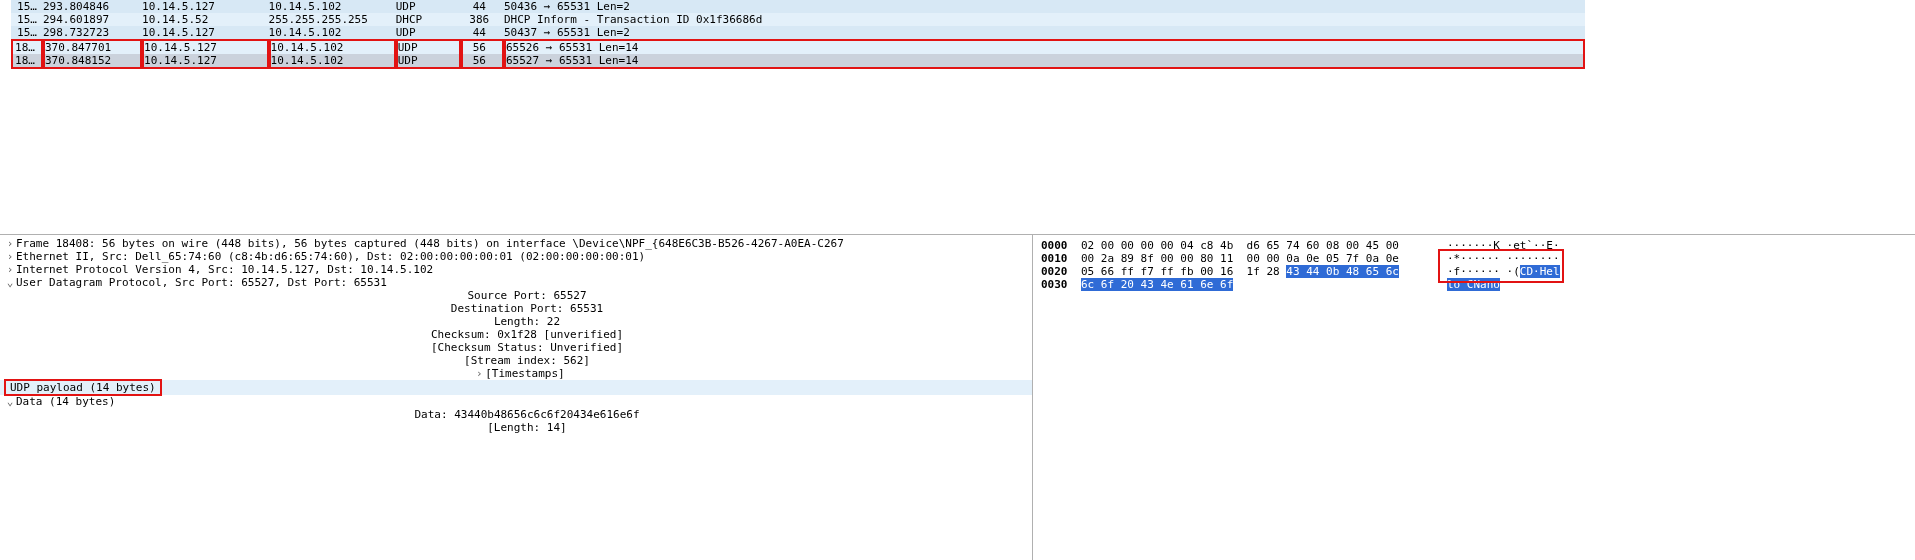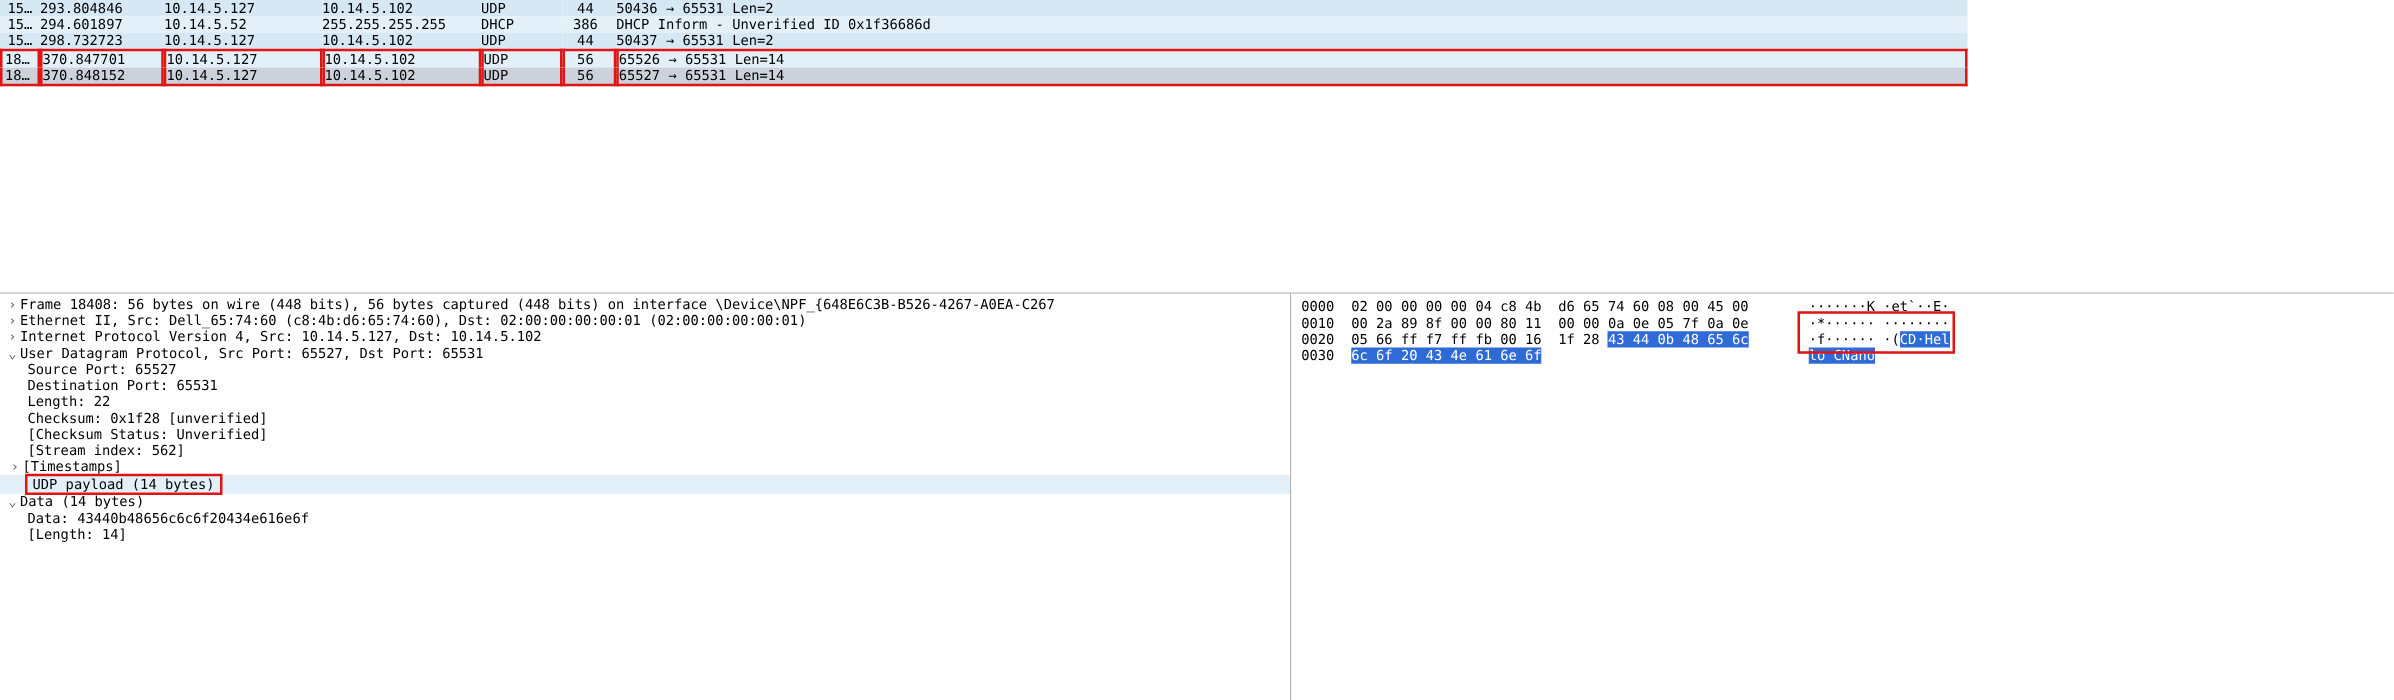--- a/index.html
+++ b/index.html
@@ -14,21 +14,21 @@
   }
   .mono {
     font-family: Consolas, "DejaVu Sans Mono", monospace;
     font-size: 11px;
   }
 
   
   .packet-list {
     position: absolute;
     top: 0;
-    left: 0;
+    left: 11px;
     width: 1574px;
     border-spacing: 0;
   }
   .packet-list tr {
     height: 13px;
   }
   .packet-list td {
     padding: 0 6px 0 0;
     white-space: nowrap;
   }
@@ -85,40 +85,40 @@
     height: 13px;
     white-space: nowrap;
     padding-left: 4px;
   }
   .node .tw {
     width: 12px;
     text-align: center;
     color: #606060;
     user-select: none;
   }
-  .d1 { padding-left: 22px; }
+  .d1 { padding-left: 22px; justify-content: center; }
   .sel-line {
     background: #e3f0fa;
     display: flex;
     align-items: center;
     height: 15px;
   }
   .sel-line .redbox {
     border: 2px solid #e21313;
     padding: 0 4px;
-    margin-left: 20px;
+    margin-left: 4px;
   }
 
   
   .hex-line {
     display: flex;
     height: 13px;
     white-space: pre;
   }
-  .hex-off   { width: 40px; color:#000; }
+  .hex-off   { width: 40px; color:#000;font-weight:bold; }
   .hex-bytes { width: 360px; }
   .hex-asc   { padding-left: 6px; }
   .hl {
     background:#2f6bd6;
     color:#ffffff;
   }
   .hex-redbox {
     position:absolute;
     border:2px solid #e21313;
     top:14px;
@@ -144,21 +144,21 @@
       <td class="c-inf">50436 → 65531 Len=2</td>
     </tr>
 
     <tr class="pl-odd">
       <td class="c-no">15…</td>
       <td class="c-tm">294.601897</td>
       <td class="c-src">10.14.5.52</td>
       <td class="c-dst">255.255.255.255</td>
       <td class="c-pro">DHCP</td>
       <td class="c-len">386</td>
-      <td class="c-inf">DHCP Inform   - Unverified ID 0x1f36686d</td>
+      <td class="c-inf">DHCP Inform   - Transaction ID 0x1f36686d</td>
     </tr>
 
     <tr class="pl-even">
       <td class="c-no">15…</td>
       <td class="c-tm">298.732723</td>
       <td class="c-src">10.14.5.127</td>
       <td class="c-dst">10.14.5.102</td>
       <td class="c-pro">UDP</td>
       <td class="c-len">44</td>
       <td class="c-inf">50437 → 65531 Len=2</td>

